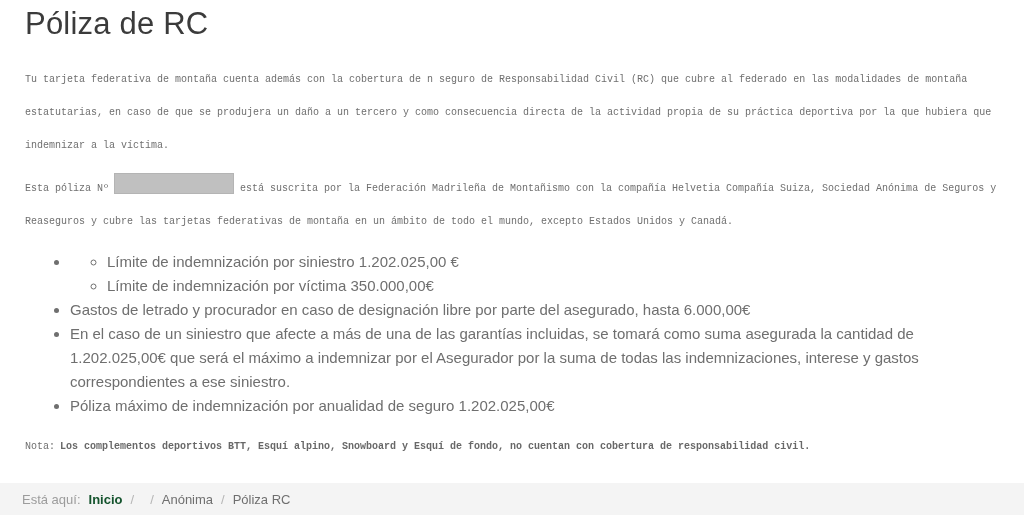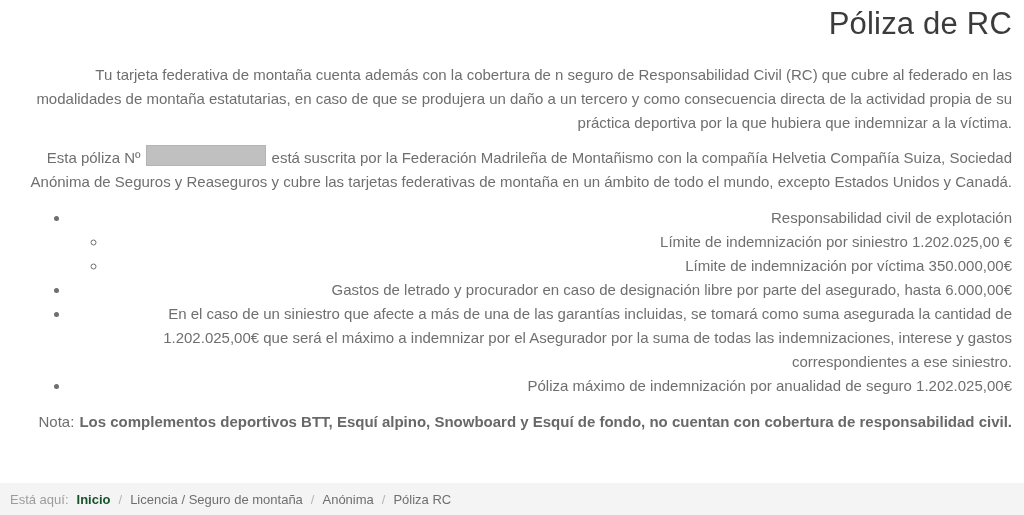--- a/index.html
+++ b/index.html
@@ -7,33 +7,33 @@
     width: 1024px;
     height: 515px;
     position: relative;
     overflow: hidden;
     background: #ffffff;
     font-family: "Liberation Sans", sans-serif;
     color: #6f6f6f;
   }
   .content {
     padding: 0 12px 0 25px;
-    text-align: right;
   }
   h1.page-title {
     font-size: 31px;
     font-weight: 400;
     color: #3b3b3b;
     margin: 6px 0 0 0;
     letter-spacing: 0.2px;
   }
   p {
-    font-size: 15px;
-    line-height: 24px;
+    font-size: 10px;
+    line-height: 33px;
     margin: 10px 0 0 0;
+    font-family: Liberation Mono, monospace;
   }
   p.intro { margin-top: 21px; }
   .redacted-box {
     display: inline-block;
     width: 118px;
     height: 19px;
     background: #c0c0c0;
     border: 1px solid #b4b4b4;
     vertical-align: text-bottom;
     margin: 0 6px 0 5px;
@@ -56,21 +56,21 @@
   .note strong { font-weight: 700; color: #686868; margin-top: 44px; }
   .breadcrumb-bar {
     position: absolute;
     left: 0;
     bottom: 0;
     width: 100%;
     height: 32px;
     background: #f4f4f4;
     display: flex;
     align-items: center;
-    padding-left: 10px;
+    padding-left: 22px;
     box-sizing: border-box;
     font-size: 13px;
   }
   .breadcrumb-label {
     color: #9c9c9c;
     margin-right: 8px;
   }
   .crumb {
     color: #6f6f6f;
     text-decoration: none;
@@ -96,37 +96,35 @@
 
   <h1 class="page-title">Póliza de RC</h1>
 
   <p class="intro">Tu tarjeta federativa de montaña cuenta además con la cobertura de n seguro de Responsabilidad Civil (RC) que cubre al federado en las modalidades de montaña estatutarias, en caso de que se produjera un daño a un tercero y como consecuencia directa de la actividad propia de su práctica deportiva por la que hubiera que indemnizar a la víctima.</p>
 
   <p><span>Esta póliza Nº</span><span class="redacted-box"></span><span>está suscrita por la Federación Madrileña de Montañismo con la compañía Helvetia Compañía Suiza, Sociedad Anónima de Seguros y Reaseguros y cubre las tarjetas federativas de montaña en un ámbito de todo el mundo, excepto Estados Unidos y Canadá.</span></p>
 
 
   <ul class="guarantees-list">
     <li>
-      <span>Responsabilidad civil de explotación</span>
       <ul>
         <li><span>Límite de indemnización por siniestro 1.202.025,00 €</span></li>
         <li><span>Límite de indemnización por víctima 350.000,00€</span></li>
       </ul>
     </li>
     <li><span>Gastos de letrado y procurador en caso de designación libre por parte del asegurado, hasta 6.000,00€</span></li>
     <li><span>En el caso de un siniestro que afecte a más de una de las garantías incluidas, se tomará como suma asegurada la cantidad de 1.202.025,00€ que será el máximo a indemnizar por el Asegurador por la suma de todas las indemnizaciones, interese y gastos correspondientes a ese siniestro.</span></li>
     <li><span>Póliza máximo de indemnización por anualidad de seguro 1.202.025,00€</span></li>
   </ul>
 
   <p class="note"><span class="note-label">Nota:</span><strong>Los complementos deportivos BTT, Esquí alpino, Snowboard y Esquí de fondo, no cuentan con cobertura de responsabilidad civil.</strong></p>
 
 </div>
 
 <div class="breadcrumb-bar">
   <span class="breadcrumb-label">Está aquí:</span>
   <a class="crumb home">Inicio</a>
   <span class="crumb-sep">/</span>
-  <a class="crumb">Licencia / Seguro de montaña</a>
   <span class="crumb-sep">/</span>
   <a class="crumb">Anónima</a>
   <span class="crumb-sep">/</span>
   <span class="crumb current">Póliza RC</span>
 </div>
 
 </body></html>

